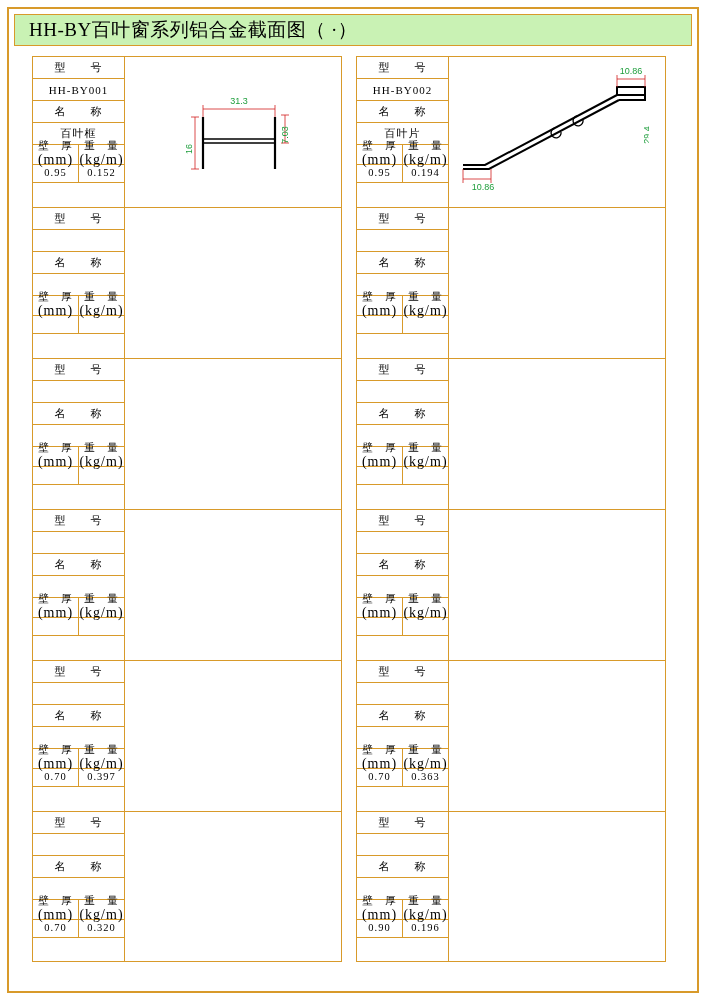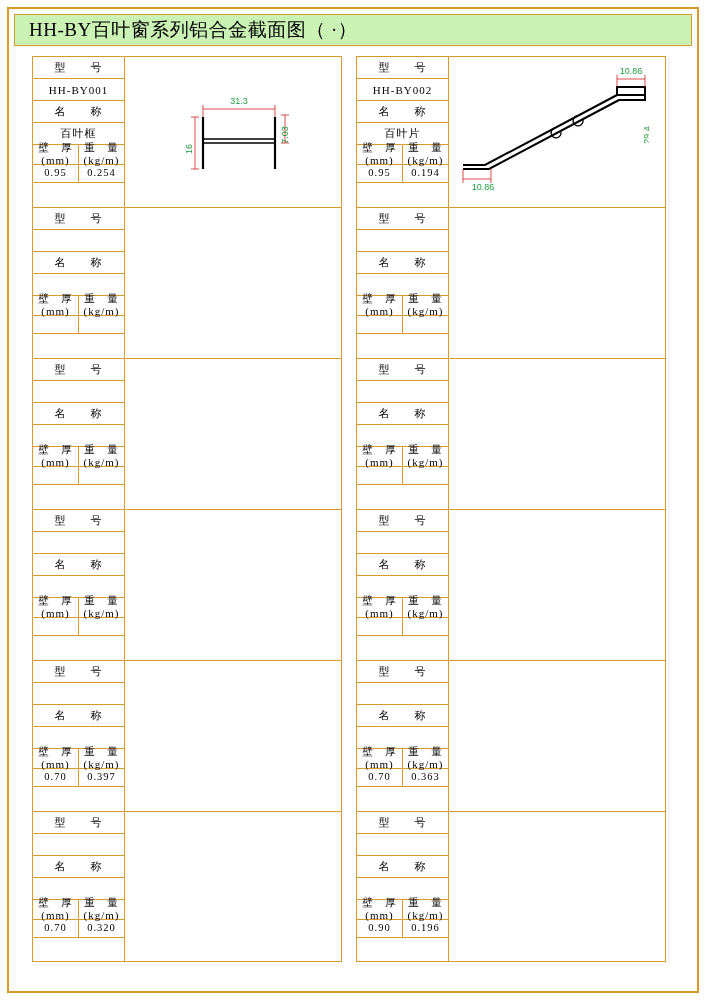--- a/index.html
+++ b/index.html
@@ -100,21 +100,21 @@
   .cellL, .cellR {
     flex: 1 1 50%;
     display: flex;
     flex-direction: column;
     align-items: center;
     justify-content: center;
     font-size: 10.5px;
     line-height: 1.15;
   }
   .cellL { border-right: 1px solid #d89a2a; }
-  .small { font-size: 11px; }
+  .small { font-size: 14px; }
 
   .draw {
     position: absolute;
     left: 92px;
     top: 0;
     right: 16px;
     height: 100%;
     overflow: hidden;
   }
   .draw svg { display: block; }
@@ -155,21 +155,21 @@
             </div>
             <div class="cellR">
               <span>重　量</span>
               <span class="small">(kg/m)</span>
             </div>
           </div>
         </div>
         <div class="lrow h18">
           <div class="two-col" style="width:100%">
             <div class="cellL">0.95</div>
-            <div class="cellR">0.254</div>
+            <div class="cellR">0.152</div>
           </div>
         </div>
         <div class="lrow nb"></div>
       </div>
       <div class="draw">
         <svg width="217" height="149" viewBox="0 0 217 149">
 
           <g stroke="#000" stroke-width="1.4" fill="none">
             <line x1="78" y1="60" x2="78" y2="112"></line>
             <line x1="150" y1="60" x2="150" y2="112"></line>

